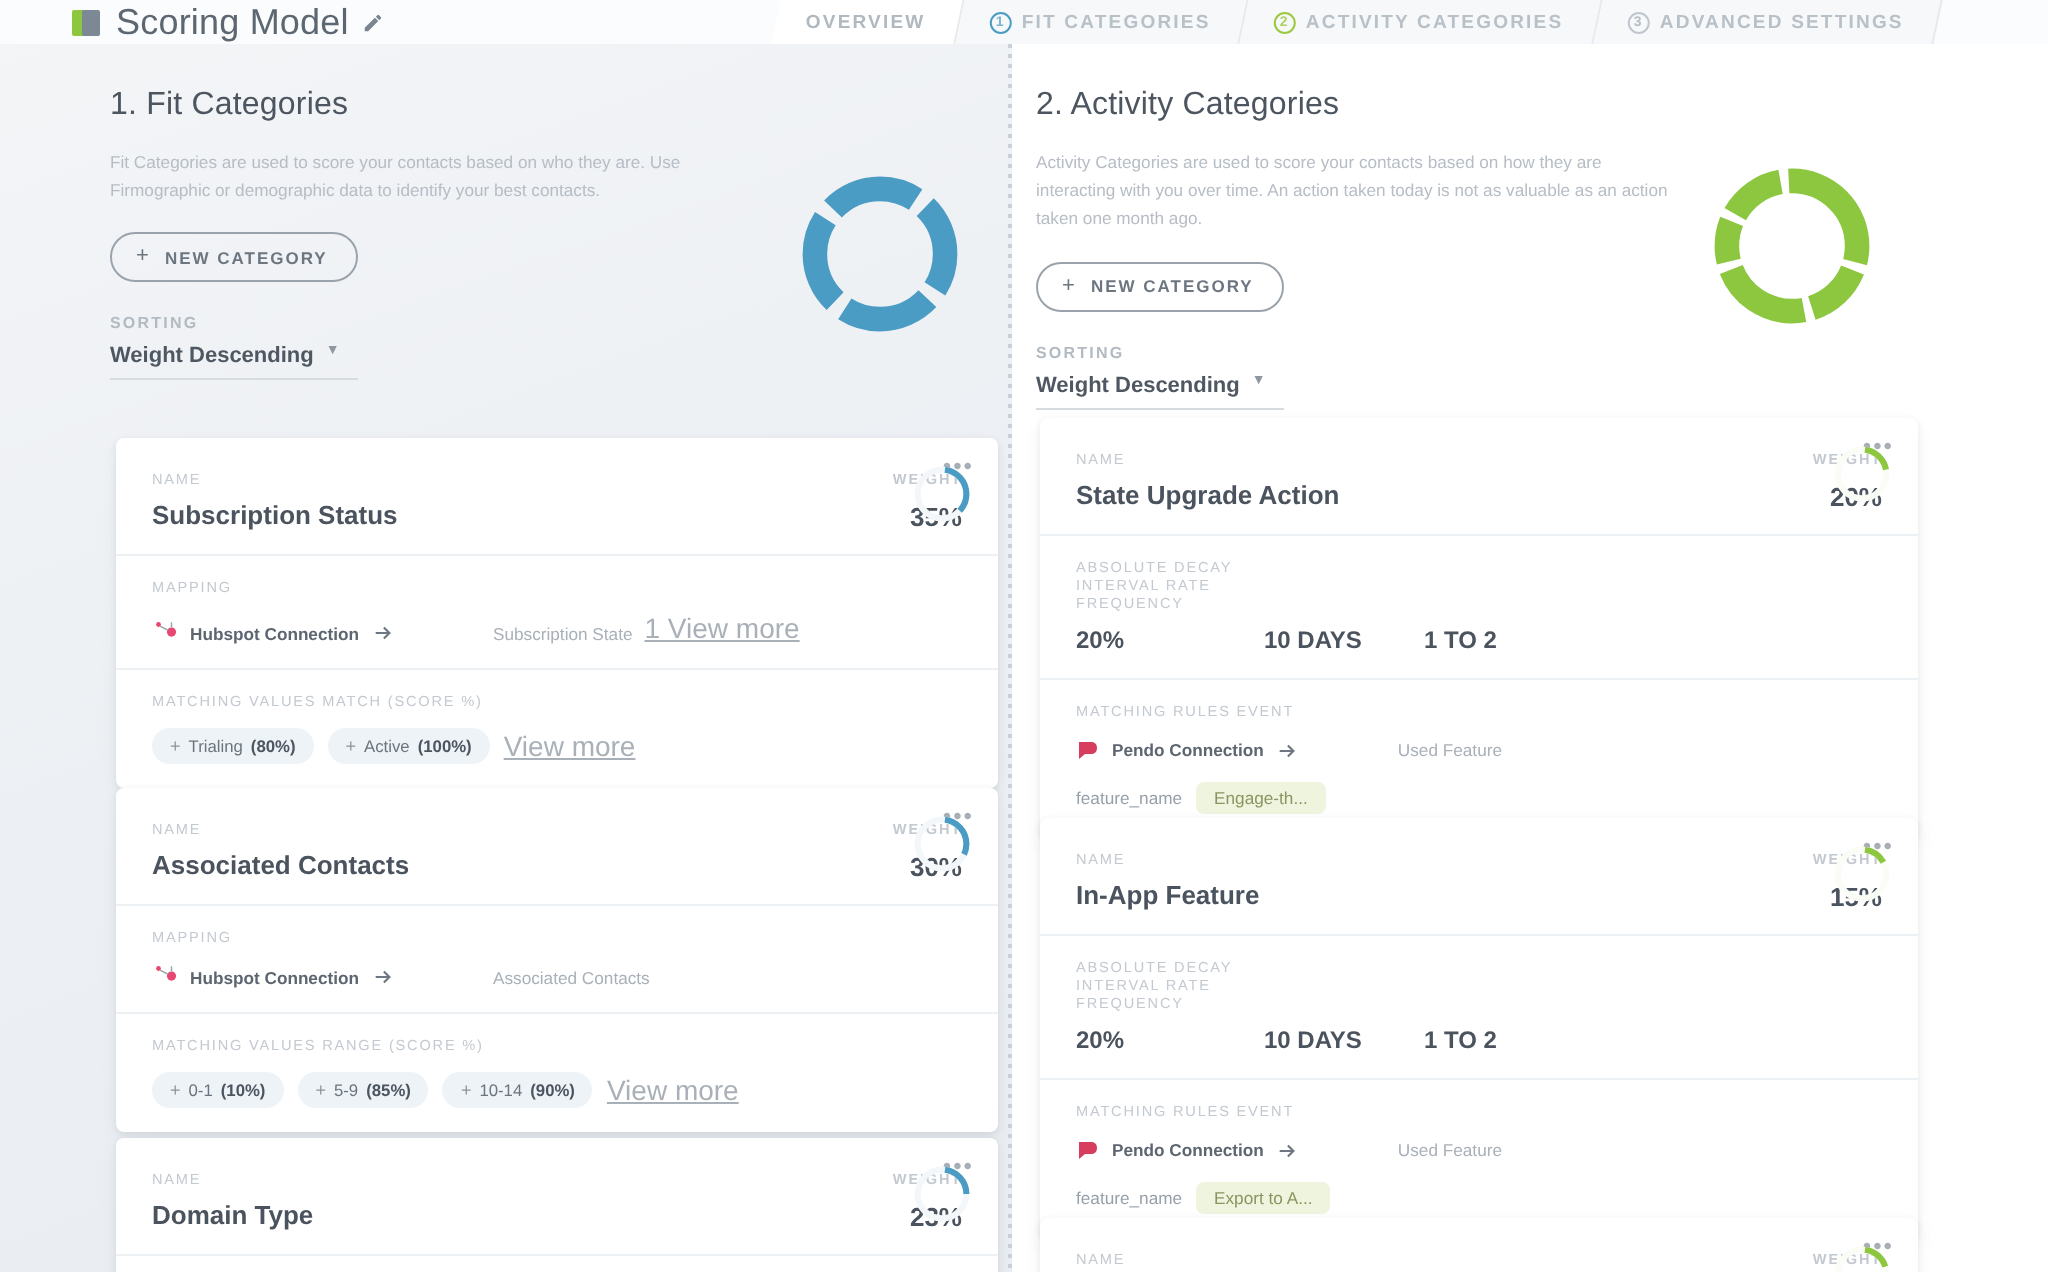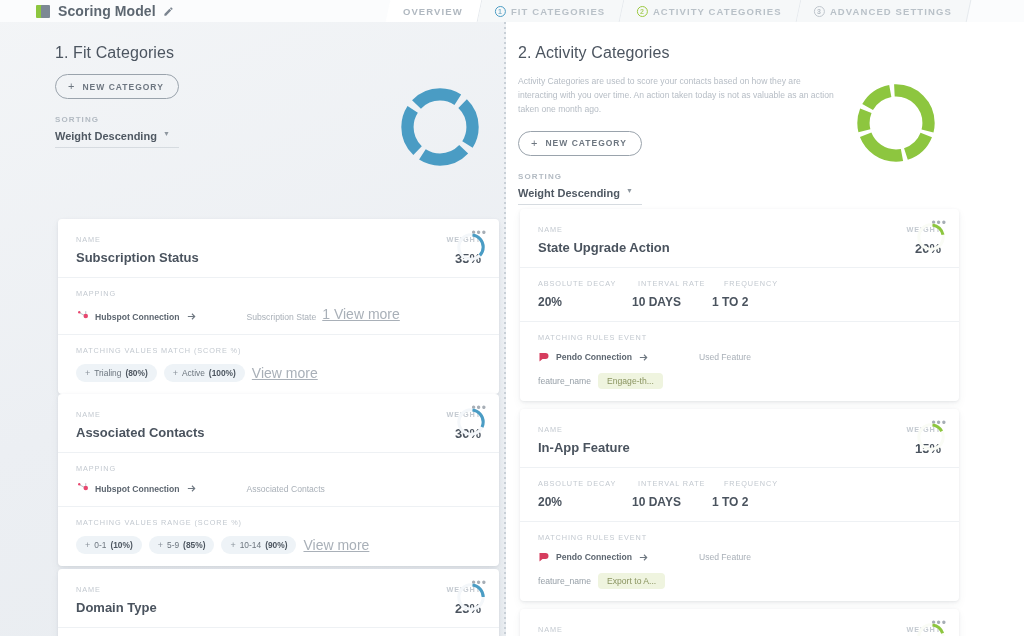--- a/index.html
+++ b/index.html
@@ -22,21 +22,21 @@
     display: flex; align-items: center;
   }
   .brand { display: flex; align-items: center; gap: 7px; padding-left: 36px; }
   .logo-mark { width: 15px; height: 15px; position: relative; }
   .logo-mark .lsq {
     position: absolute; width: 9px; height: 13px; top: 1px; border-radius: 1px;
   }
   .logo-mark .l1 { left: 0; background: #8dc63f; }
   .logo-mark .l2 { left: 5px; background: #7c8894; }
   .brand-title {
-    font-size: 14px; font-weight: 700; color: #5d6771; letter-spacing: .1px;
+    font-size: 18px; font-weight: 400; color: #5d6771; letter-spacing: .1px;
     white-space: nowrap;
   }
   .pencil-icon { color: #7b8590; display: flex; align-items: center; }
 
   .tabs {
     position: absolute; left: 388px; top: 0; height: 22px;
     display: flex; align-items: center;
   }
   .tab {
     position: relative;
@@ -159,21 +159,21 @@
   .chip {
     display: inline-flex; align-items: center; gap: 4px;
     background: #eef3f7; border-radius: 10px;
     padding: 4px 9px;
     font-size: 8.4px; color: #6c757e; white-space: nowrap;
   }
   .chip .plus { color: #8b949d; font-size: 9px; }
   .chip b { color: #4d5660; font-weight: 700; }
 
   
-  .metrics-head { display: flex; gap: 6px; }
+  .metrics-head { display: flex; gap: 0; flex-direction: column; }
   .metrics-head .lbl:nth-child(1) { width: 94px; }
   .metrics-head .lbl:nth-child(2) { width: 80px; }
   .metrics-vals { display: flex; margin-top: 7px; }
   .metrics-vals div { font-size: 12px; font-weight: 700; color: #4a535e; }
   .metrics-vals div:nth-child(1) { width: 94px; }
   .metrics-vals div:nth-child(2) { width: 80px; }
 
   .evt-row { display: flex; align-items: center; gap: 6px; margin-top: 9px; }
   .pendo-ico { width: 12px; height: 12px; }
   .kv-row { display: flex; align-items: center; gap: 7px; margin-top: 10px; }
@@ -220,20 +220,21 @@
         <span class="tab-badge">3</span>
         <span>ADVANCED SETTINGS</span>
       </div>
     </div>
   </div>
 
   <div class="panel panel-left">
 
     <div class="sec-head">
       <div class="sec-title">1. Fit Categories</div>
+      <div class="sec-desc">Fit Categories are used to score your contacts based on who they are. Use Firmographic or demographic data to identify your best contacts.</div>
       <div class="new-cat-btn">
         <span class="plus">+</span>
         <span>NEW CATEGORY</span>
       </div>
       <div class="sorting-lbl">SORTING</div>
       <div class="sorting-sel">
         <span>Weight Descending</span>
         <span class="caret">▼</span>
       </div>
     </div>

